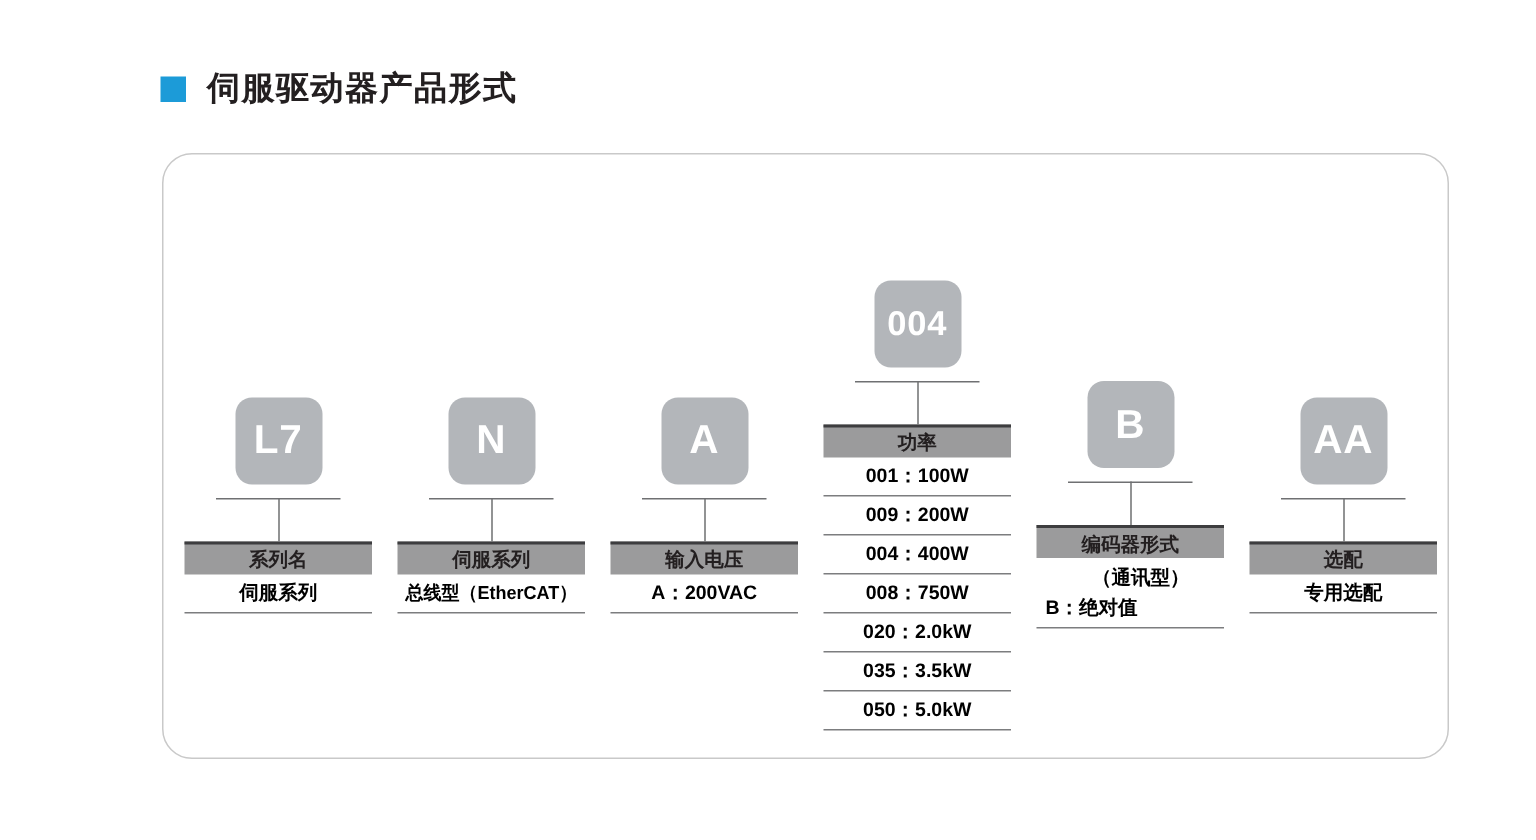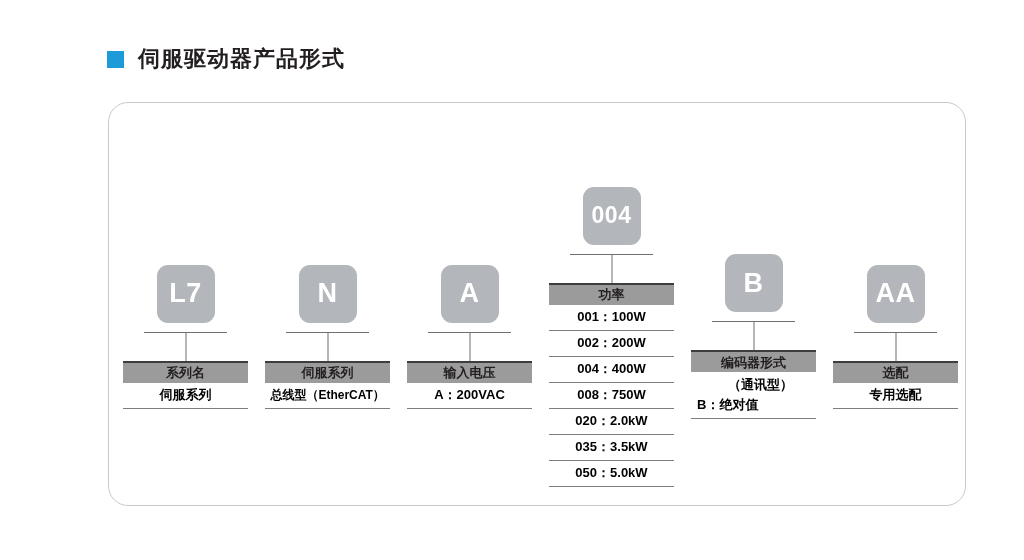--- a/index.html
+++ b/index.html
@@ -234,21 +234,21 @@
       <div class="chip wide">004</div>
       <div class="connector">
         <div class="hbar"></div>
         <div class="vstem"></div>
       </div>
       <div class="hdr">
         <span class="hdr-label">功率</span>
       </div>
       <div class="values">
         <div class="vrow">001：100W</div>
-        <div class="vrow">002：200W</div>
+        <div class="vrow">009：200W</div>
         <div class="vrow">004：400W</div>
         <div class="vrow">008：750W</div>
         <div class="vrow">020：2.0kW</div>
         <div class="vrow">035：3.5kW</div>
         <div class="vrow">050：5.0kW</div>
       </div>
     </div>
 
     <div class="col">
       <div class="chip narrow">B</div>

